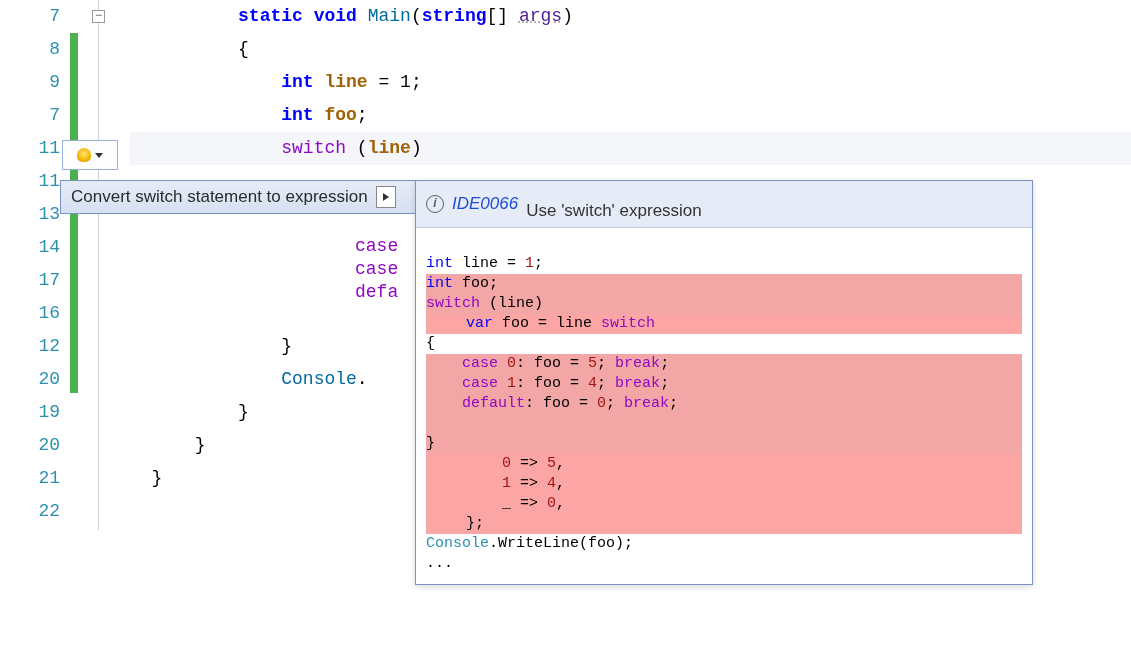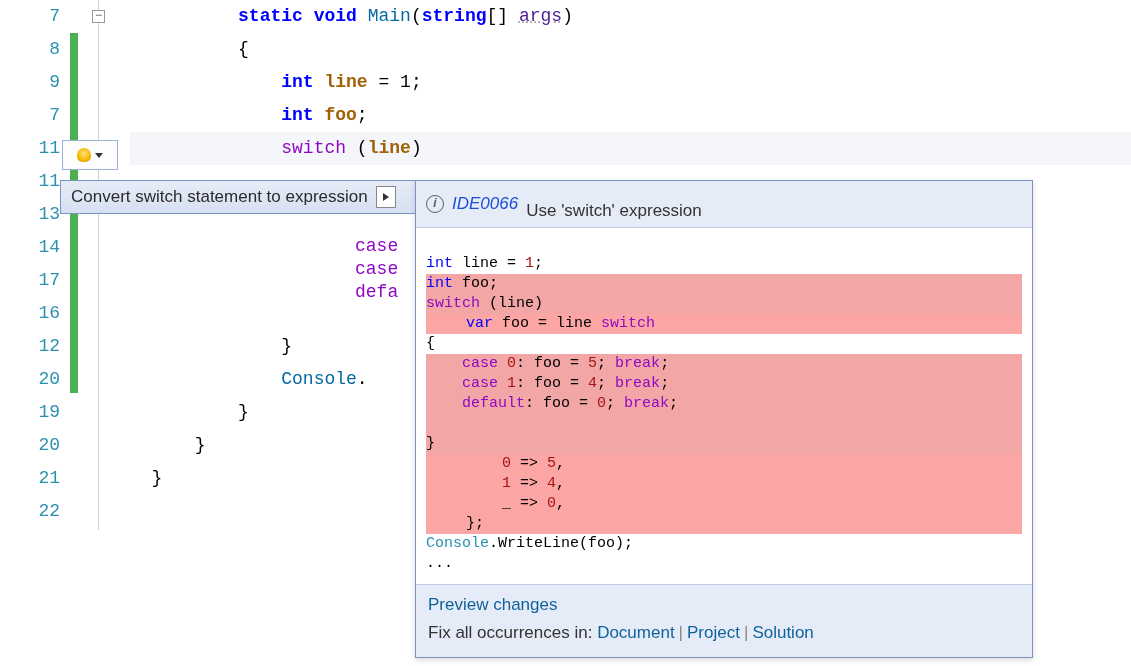--- a/index.html
+++ b/index.html
@@ -288,17 +288,13 @@
 </div>
 
 <div class="popup">
   <div class="popup-header">
     <span class="info">i</span>
     <span class="ide-id">IDE0066</span>
     <span class="ide-msg">Use 'switch' expression</span>
   </div>
   <div class="popup-diff">
 <span class="dl"><span class="dkw">int</span><span> line = </span><span class="dnum">1</span><span>;</span></span><span class="dl del"><span class="dkw">int</span><span> foo;</span></span><span class="dl del"><span class="dswk">switch</span><span> (line)</span></span><span class="dl add"><span class="dkw">var</span><span> foo = line </span><span class="dswk">switch</span></span><span class="dl">{</span><span class="dl del"><span>    </span><span class="dswk">case</span><span> </span><span class="dnum">0</span><span>: foo = </span><span class="dnum">5</span><span>; </span><span class="dswk">break</span><span>;</span></span><span class="dl del"><span>    </span><span class="dswk">case</span><span> </span><span class="dnum">1</span><span>: foo = </span><span class="dnum">4</span><span>; </span><span class="dswk">break</span><span>;</span></span><span class="dl del"><span>    </span><span class="dswk">default</span><span>: foo = </span><span class="dnum">0</span><span>; </span><span class="dswk">break</span><span>;</span></span><span class="dl del"> </span><span class="dl del">}</span><span class="dl add"><span>    </span><span class="dnum">0</span><span> =&gt; </span><span class="dnum">5</span><span>,</span></span><span class="dl add"><span>    </span><span class="dnum">1</span><span> =&gt; </span><span class="dnum">4</span><span>,</span></span><span class="dl add"><span>    </span><span>_</span><span> =&gt; </span><span class="dnum">0</span><span>,</span></span><span class="dl add">};</span><span class="dl"><span class="dcall">Console</span><span>.</span><span>WriteLine</span><span>(</span><span>foo</span><span>);</span></span><span class="dl">...</span></div>
-  <div class="popup-footer">
-    <span class="preview-link">Preview changes</span><br>
-    <span class="fix-line"><span>Fix all occurrences in: </span><span class="fix-link">Document</span><span class="sep">|</span><span class="fix-link">Project</span><span class="sep">|</span><span class="fix-link">Solution</span></span>
-  </div>
 </div>
 
 </body></html>

